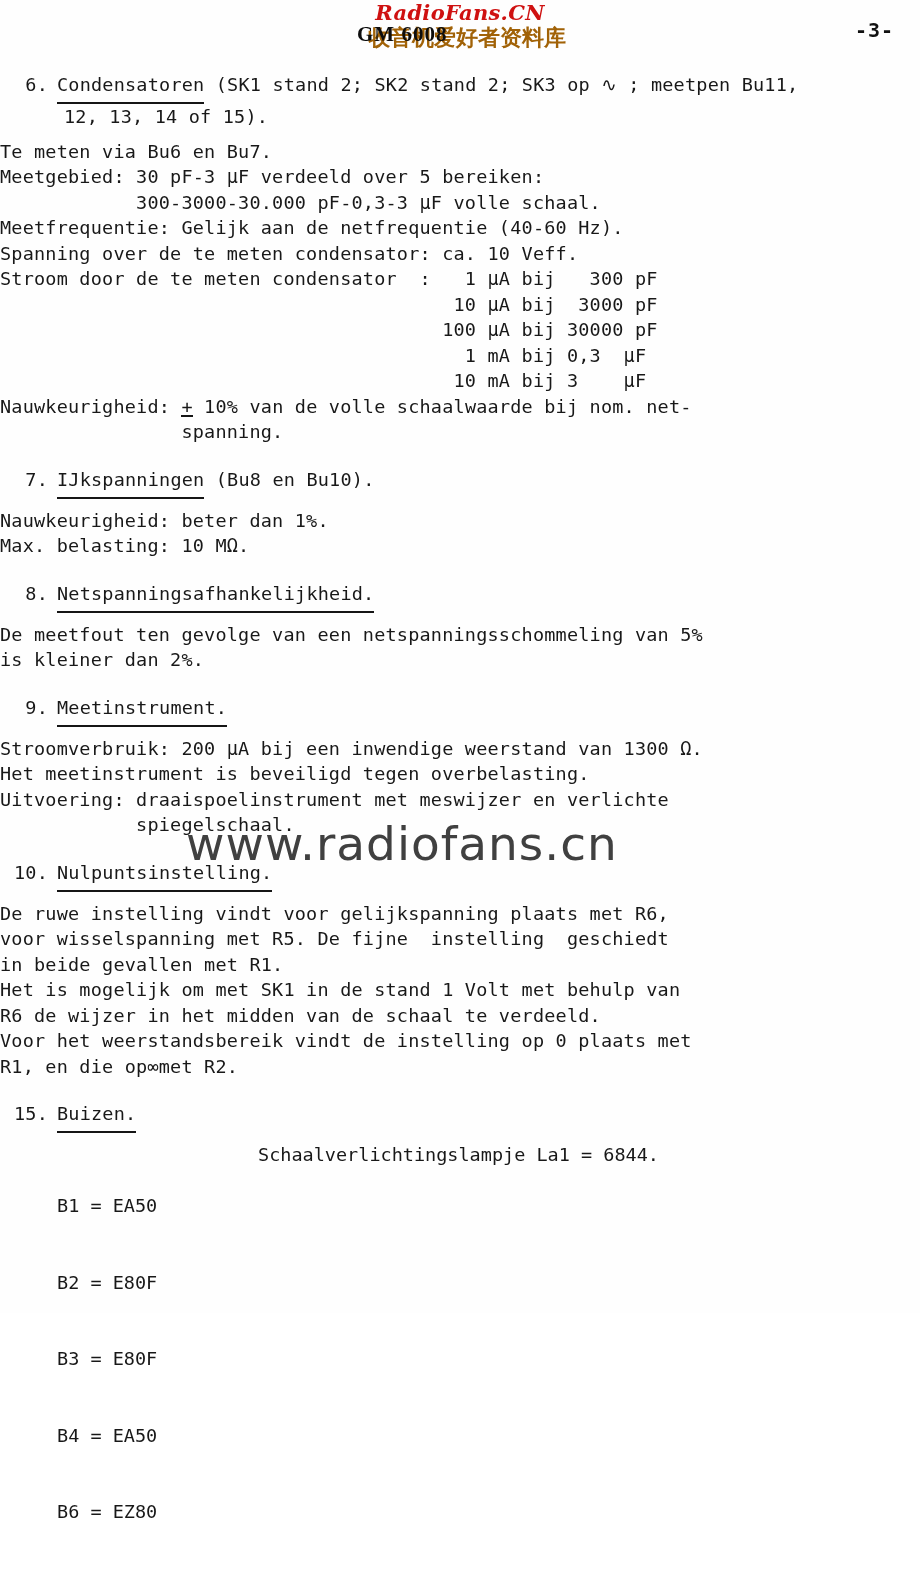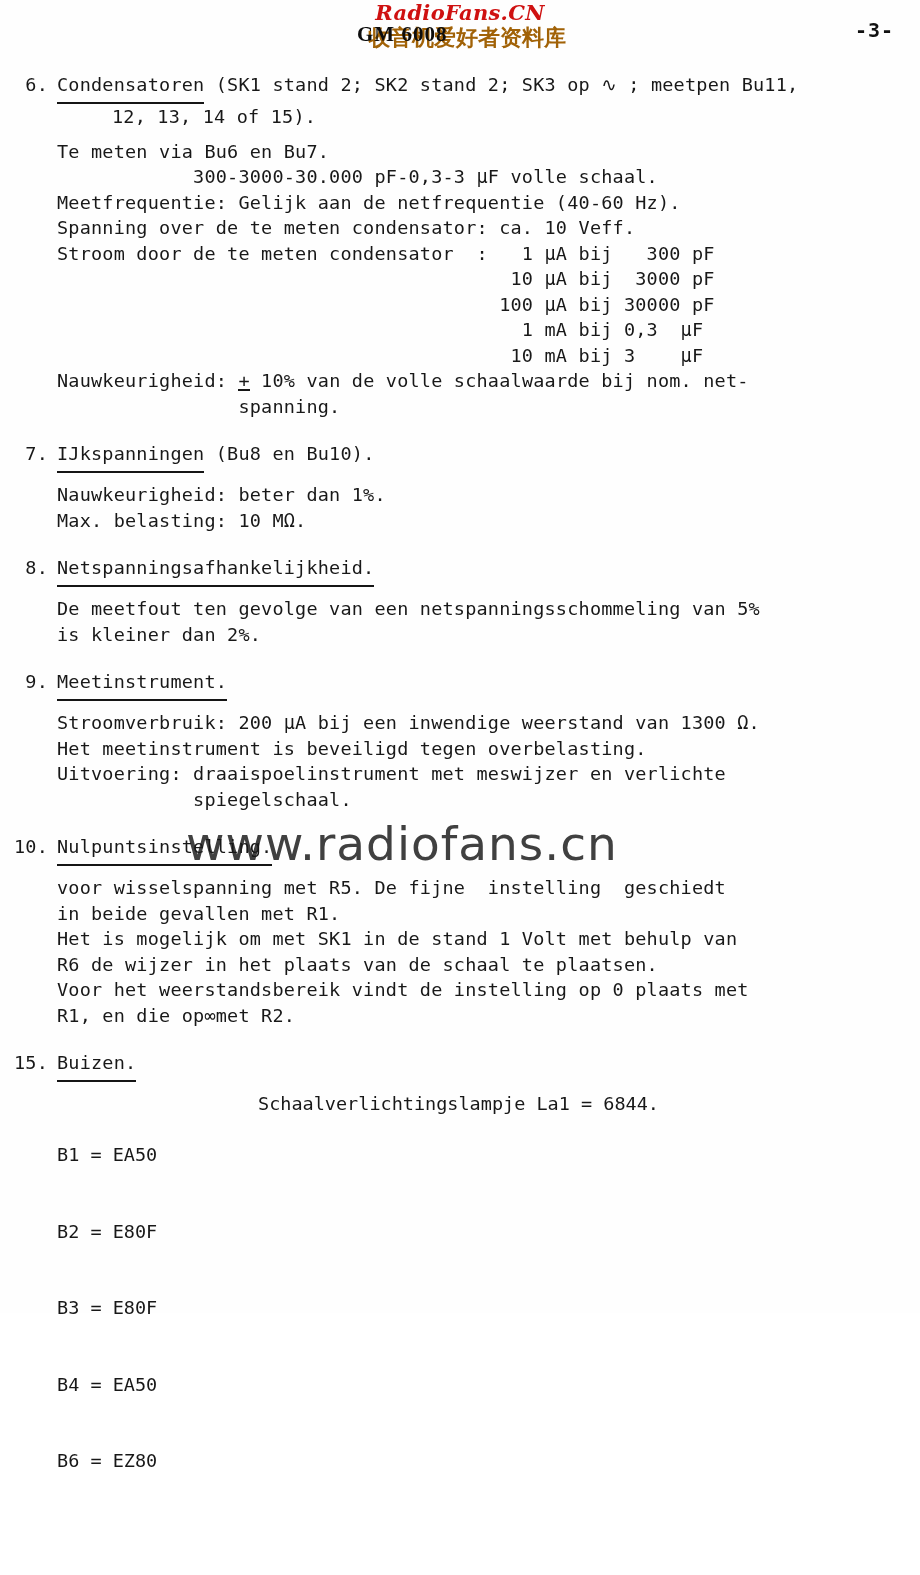--- a/index.html
+++ b/index.html
@@ -121,21 +121,20 @@
   }
   .sec-rest {
     white-space: pre;
   }
 
   .para {
     font-size: 18.5px;
     line-height: 25.5px;
     letter-spacing: 0.2px;
     white-space: pre;
-    padding-left: 57px;
   }
   .pm {
     display: inline-block;
     border-bottom: 2px solid #151515;
     line-height: 0.92;
   }
 
   .spacer-sm { height: 9px; }
   .spacer-lg { height: 22px; }
 
@@ -169,23 +168,24 @@
   <div class="wm-center">www.radiofans.cn</div>
 
   <div class="content">
 
     <div class="section">
       <div class="sec-head">
         <span class="sec-num">6.</span>
         <span class="sec-title">Condensatoren</span>
         <span class="sec-rest"> (SK1 stand 2; SK2 stand 2; SK3 op ∿ ; meetpen Bu11,</span>
       </div>
-      <div class="para" style="padding-left:112px;">12, 13, 14 of 15).</div>
+      <div class="para" style="padding-left:64px;">12, 13, 14 of 15).</div>
       <div class="spacer-sm"></div>
       <div class="para">Te meten via Bu6 en Bu7.</div>
+      <div class="para">Meetgebied: 30 pF-3 μF verdeeld over 5 bereiken:</div>
       <div class="para">            300-3000-30.000 pF-0,3-3 μF volle schaal.</div>
       <div class="para">Meetfrequentie: Gelijk aan de netfrequentie (40-60 Hz).</div>
       <div class="para">Spanning over de te meten condensator: ca. 10 Veff.</div>
       <div class="para">Stroom door de te meten condensator  :   1 μA bij   300 pF</div>
       <div class="para">                                        10 μA bij  3000 pF</div>
       <div class="para">                                       100 μA bij 30000 pF</div>
       <div class="para">                                         1 mA bij 0,3  μF</div>
       <div class="para">                                        10 mA bij 3    μF</div>
       <div class="para"><span>Nauwkeurigheid: </span><span class="pm">+</span><span> 10% van de volle schaalwaarde bij nom. net-</span></div>
       <div class="para">                spanning.</div>
@@ -231,24 +231,25 @@
     </div>
 
     <div class="spacer-lg"></div>
 
     <div class="section">
       <div class="sec-head">
         <span class="sec-num">10.</span>
         <span class="sec-title">Nulpuntsinstelling.</span>
       </div>
       <div class="spacer-sm"></div>
+      <div class="para">De ruwe instelling vindt voor gelijkspanning plaats met R6,</div>
       <div class="para">voor wisselspanning met R5. De fijne  instelling  geschiedt</div>
       <div class="para">in beide gevallen met R1.</div>
       <div class="para">Het is mogelijk om met SK1 in de stand 1 Volt met behulp van</div>
-      <div class="para">R6 de wijzer in het plaats van de schaal te plaatsen.</div>
+      <div class="para">R6 de wijzer in het midden van de schaal te verdeeld.</div>
       <div class="para">Voor het weerstandsbereik vindt de instelling op 0 plaats met</div>
       <div class="para">R1, en die op∞met R2.</div>
     </div>
 
     <div class="spacer-lg"></div>
 
     <div class="section">
       <div class="sec-head">
         <span class="sec-num">15.</span>
         <span class="sec-title">Buizen.</span>

